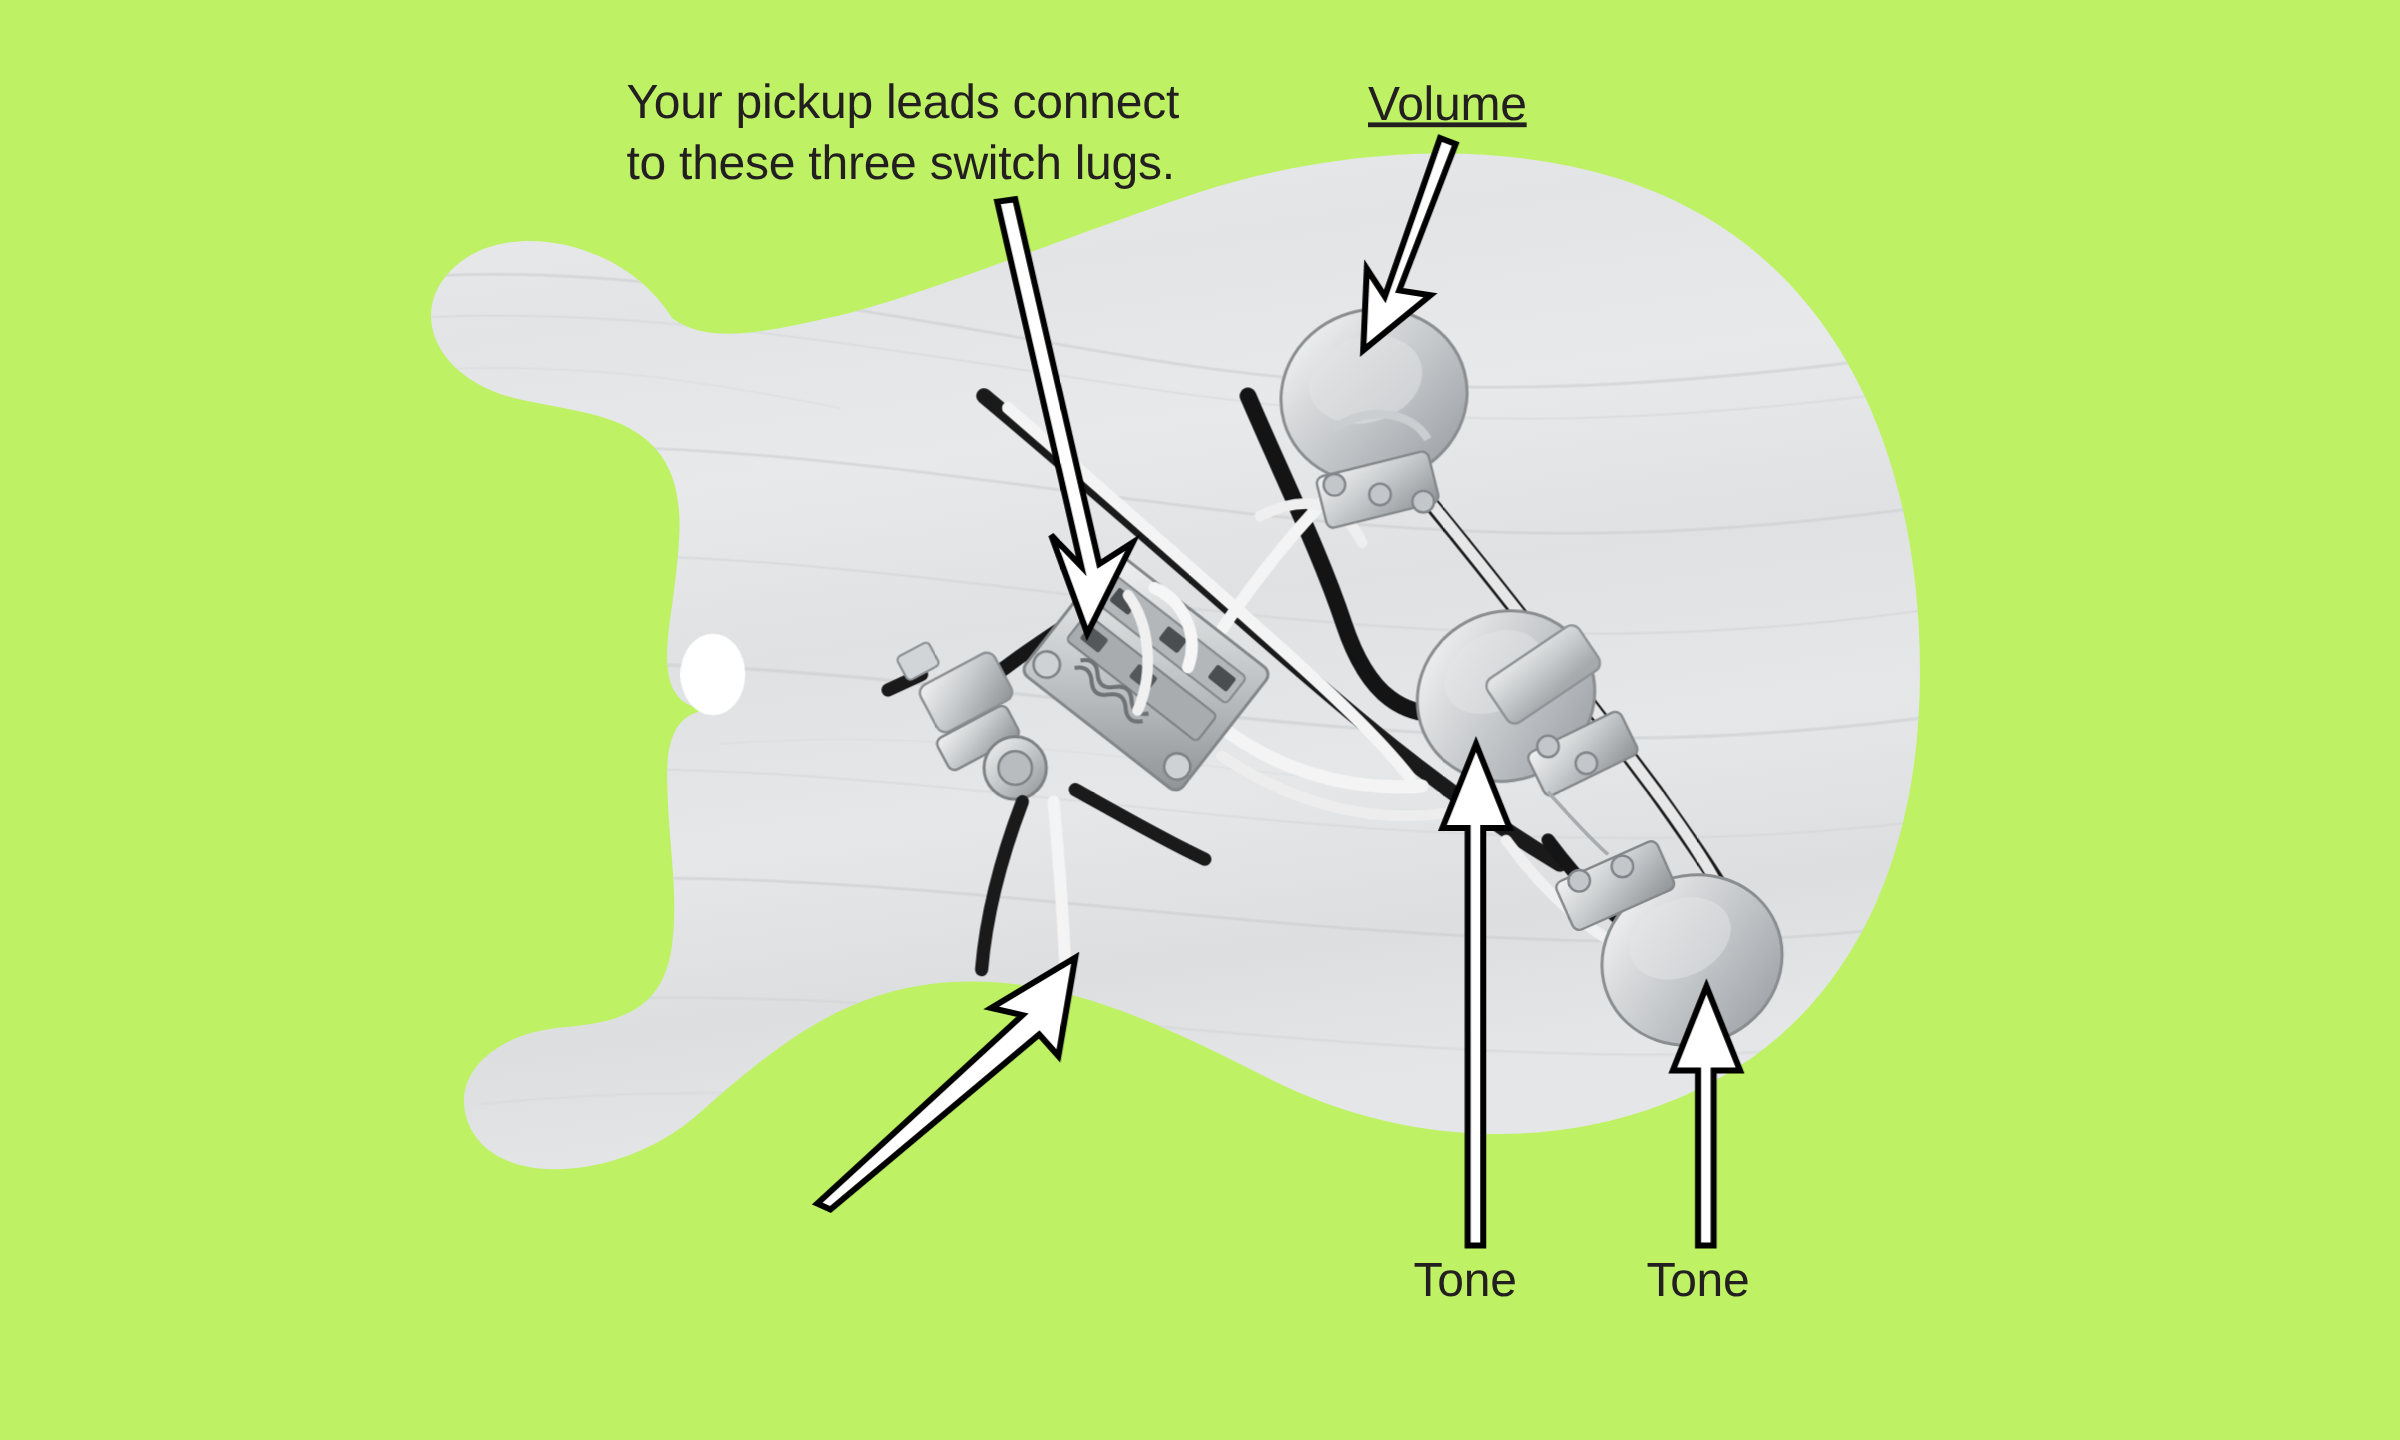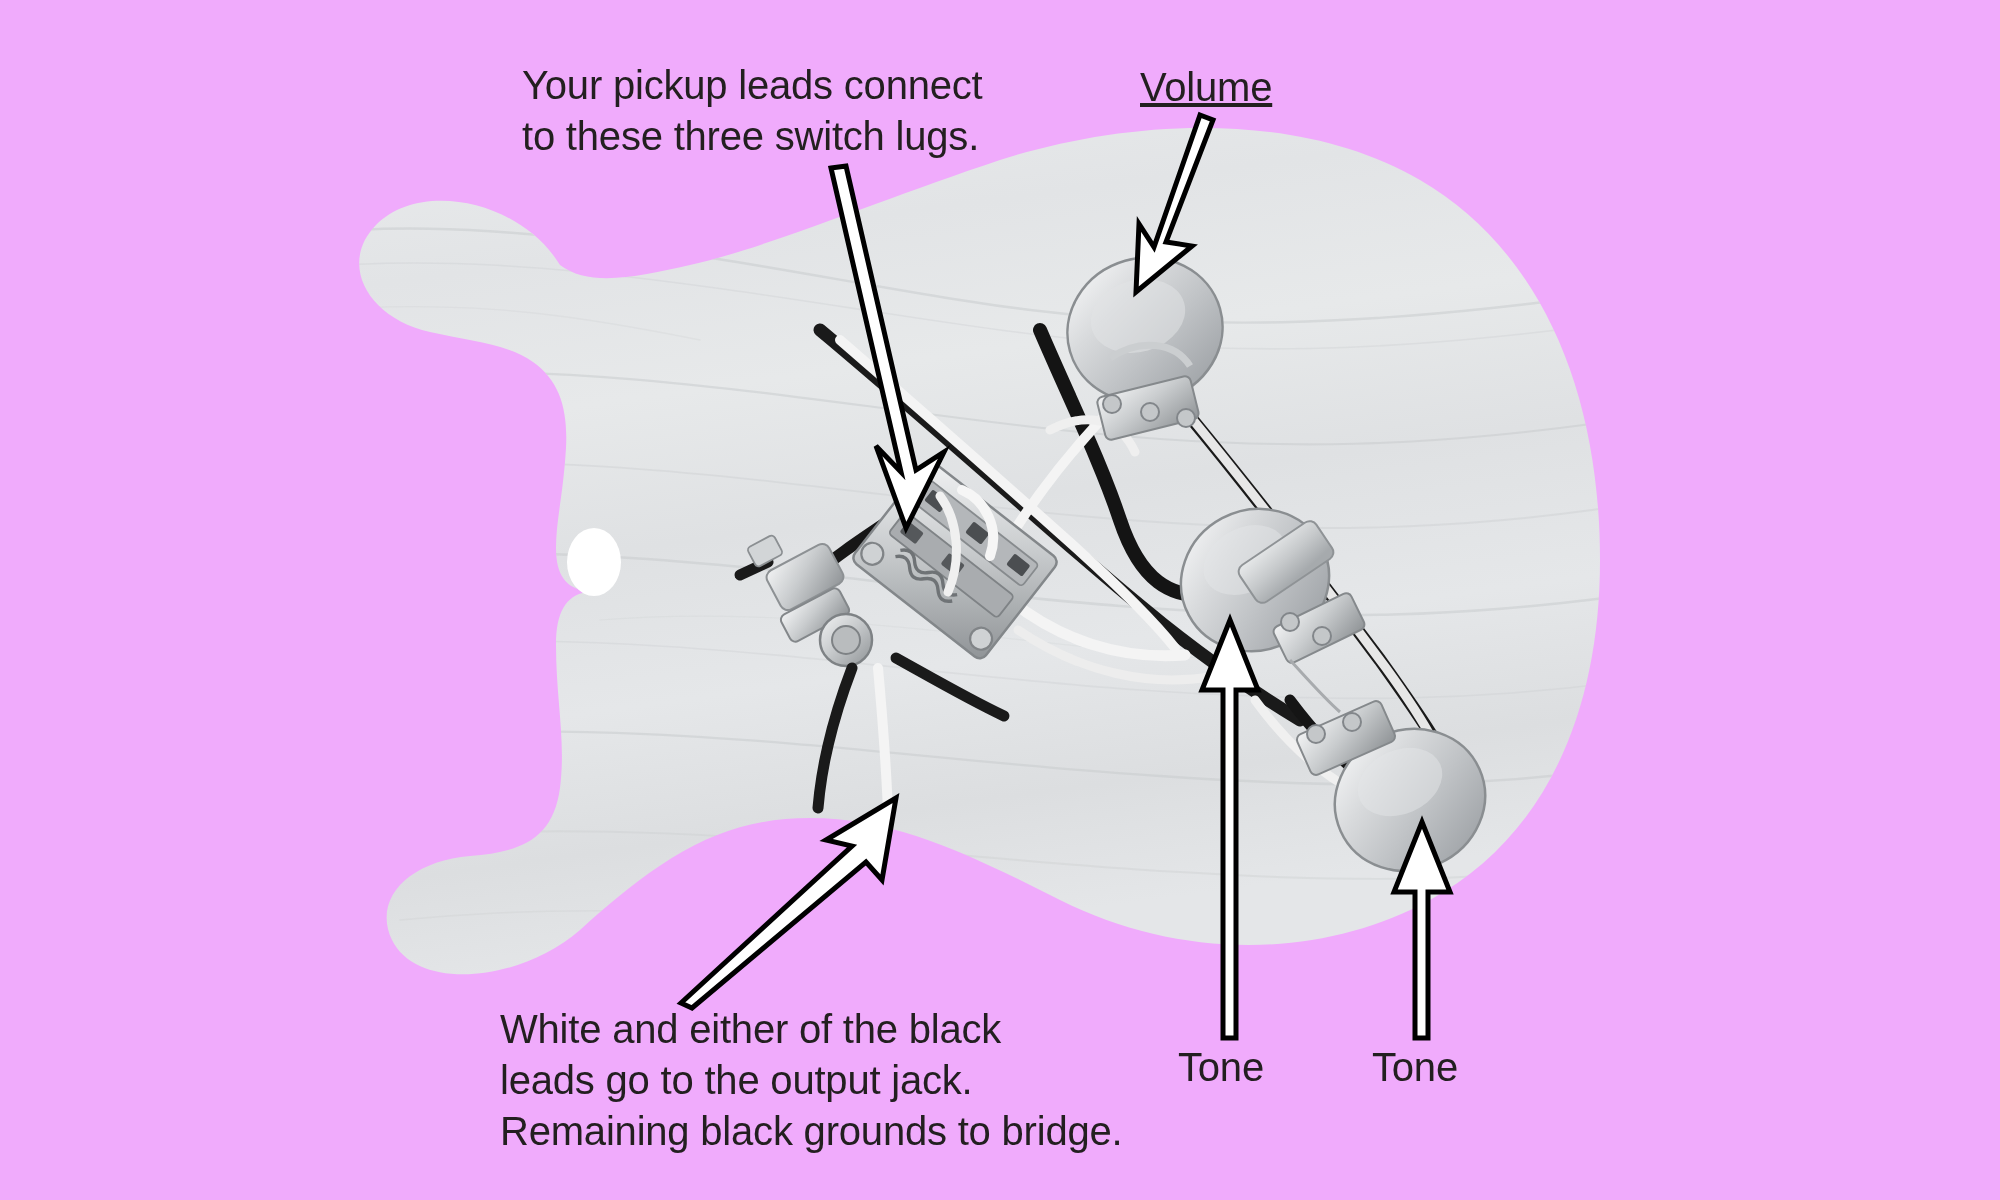--- a/index.html
+++ b/index.html
@@ -1,18 +1,18 @@
 <!DOCTYPE html>
 <html><head>
 <meta charset="utf-8">
 <style>
   html,body{margin:0;padding:0;background:#ffffff;}
   body{width:2000px;height:1200px;overflow:hidden;
        font-family:"Liberation Sans","DejaVu Sans",sans-serif;color:#231f20;}
-  #stage{position:relative;width:2000px;height:1200px;background:#f0abfc;}
+  #stage{position:relative;width:2000px;height:1200px;background:#bef264;}
   svg.layer{position:absolute;left:0;top:0;width:2000px;height:1200px;}
   .callout{position:absolute;font-size:40px;line-height:1.28;color:#231f20;
            letter-spacing:-0.2px;white-space:pre-line;}
   #cal-switch{left:522px;top:60px;}
   #cal-volume{left:1140px;top:62px;text-decoration:underline;}
   #cal-jack{left:500px;top:1004px;}
   #cal-tone1{left:1178px;top:1042px;}
   #cal-tone2{left:1372px;top:1042px;}
 </style>
 </head>
@@ -213,21 +213,18 @@
 
       <path d="M 1415 1038 L 1428 1038 L 1428 892 L 1450 892 L 1422 822 L 1394 892 L 1415 892 Z"></path>
     </g>
   </svg>
 
   <div class="callout" id="cal-switch">Your pickup leads connect
 to these three switch lugs.</div>
 
   <div class="callout" id="cal-volume">Volume</div>
 
-  <div class="callout" id="cal-jack">White and either of the black
-leads go to the output jack.
-Remaining black grounds to bridge.</div>
 
   <div class="callout" id="cal-tone1">Tone</div>
 
   <div class="callout" id="cal-tone2">Tone</div>
 
 </div>
 
 </body></html>

